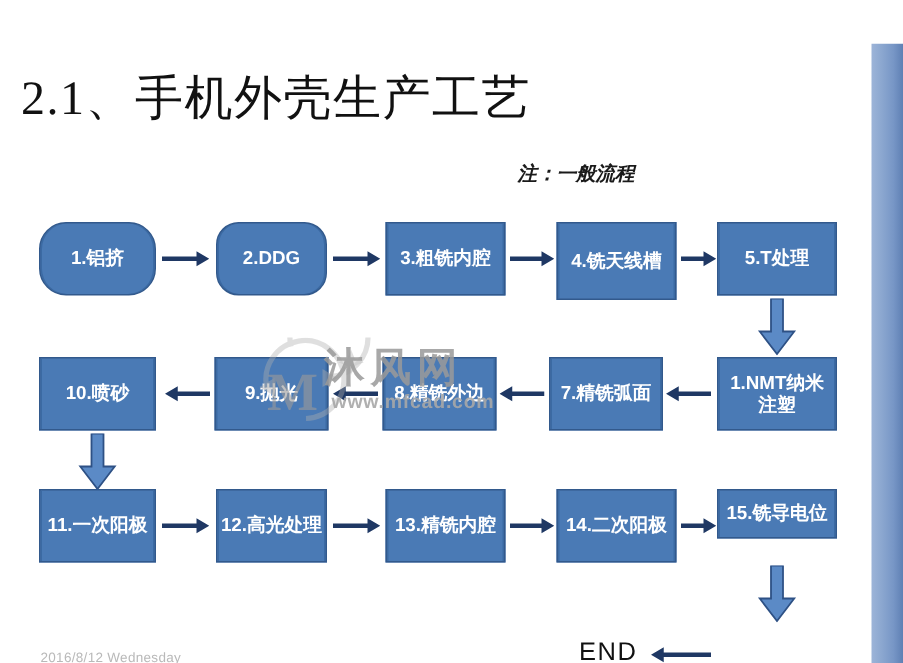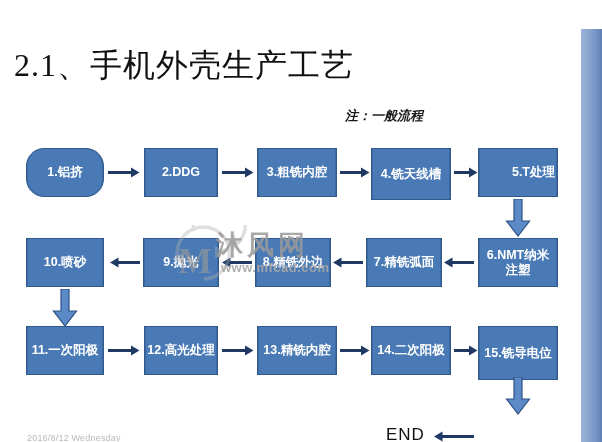--- a/index.html
+++ b/index.html
@@ -189,21 +189,21 @@
 
   <div class="pbox" style="left:26px; top:119px; width:78px; height:49px;border-radius:18px;">
     <span>1.铝挤</span>
   </div>
   <div class="harrow" style="left:108px; top:138px; width:32px;">
     <svg width="32" height="11" viewBox="0 0 32 11">
         <path d="M0 4 H23 V0.5 L31.5 5.5 L23 10.5 V7 H0 Z" fill="#1f3864"></path>
       </svg>
   </div>
 
-  <div class="pbox" style="left:144px; top:119px; width:74px; height:49px;">
+  <div class="pbox" style="left:144px; top:119px; width:74px; height:49px;border-radius:15px;">
     <span>2.DDG</span>
   </div>
   <div class="harrow" style="left:222px; top:138px; width:32px;">
     <svg width="32" height="11" viewBox="0 0 32 11">
         <path d="M0 4 H23 V0.5 L31.5 5.5 L23 10.5 V7 H0 Z" fill="#1f3864"></path>
       </svg>
   </div>
 
   <div class="pbox" style="left:257px; top:119px; width:80px; height:49px;">
     <span>3.粗铣内腔</span>
@@ -216,32 +216,32 @@
 
   <div class="pbox" style="left:371px; top:119px; width:80px; height:52px;">
     <span>4.铣天线槽</span>
   </div>
   <div class="harrow" style="left:454px; top:138px; width:24px;">
     <svg width="24" height="11" viewBox="0 0 24 11">
         <path d="M0 4 H15 V0.5 L23.5 5.5 L15 10.5 V7 H0 Z" fill="#1f3864"></path>
       </svg>
   </div>
 
-  <div class="pbox" style="left:478px; top:119px; width:80px; height:49px;justify-content:flex-end;">
+  <div class="pbox" style="left:478px; top:119px; width:80px; height:49px;">
     <span>5.T处理</span>
   </div>
 
   <div class="varrow" style="left:505px; top:170px;">
     <svg width="26" height="38" viewBox="0 0 26 38">
       <path d="M9 0 H17 V22 H24.5 L13 37 L1.5 22 H9 Z" fill="#5b8ac6" stroke="#2e5185" stroke-width="1.2"></path>
     </svg>
   </div>
 
   <div class="pbox" style="left:478px; top:209px; width:80px; height:49px;">
-    <span>6.NMT纳米注塑</span>
+    <span>1.NMT纳米注塑</span>
   </div>
   <div class="harrow" style="left:444px; top:228px; width:30px;">
     <svg width="30" height="11" viewBox="0 0 30 11">
         <path d="M30 4 H8.5 V0.5 L0 5.5 L8.5 10.5 V7 H30 Z" fill="#1f3864"></path>
       </svg>
   </div>
 
   <div class="pbox" style="left:366px; top:209px; width:76px; height:49px;">
     <span>7.精铣弧面</span>
   </div>
@@ -308,21 +308,21 @@
 
   <div class="pbox" style="left:371px; top:297px; width:80px; height:49px;">
     <span>14.二次阳极</span>
   </div>
   <div class="harrow" style="left:454px; top:316px; width:24px;">
     <svg width="24" height="11" viewBox="0 0 24 11">
         <path d="M0 4 H15 V0.5 L23.5 5.5 L15 10.5 V7 H0 Z" fill="#1f3864"></path>
       </svg>
   </div>
 
-  <div class="pbox" style="left:478px; top:297px; width:80px; height:54px;">
+  <div class="pbox" style="left:478px; top:297px; width:80px; height:33px;">
     <span>15.铣导电位</span>
   </div>
 
   <div class="varrow" style="left:505px; top:348px;">
     <svg width="26" height="38" viewBox="0 0 26 38">
       <path d="M9 0 H17 V22 H24.5 L13 37 L1.5 22 H9 Z" fill="#5b8ac6" stroke="#2e5185" stroke-width="1.2"></path>
     </svg>
   </div>
 
   <div class="harrow" style="left:434px; top:402px; width:40px;">

